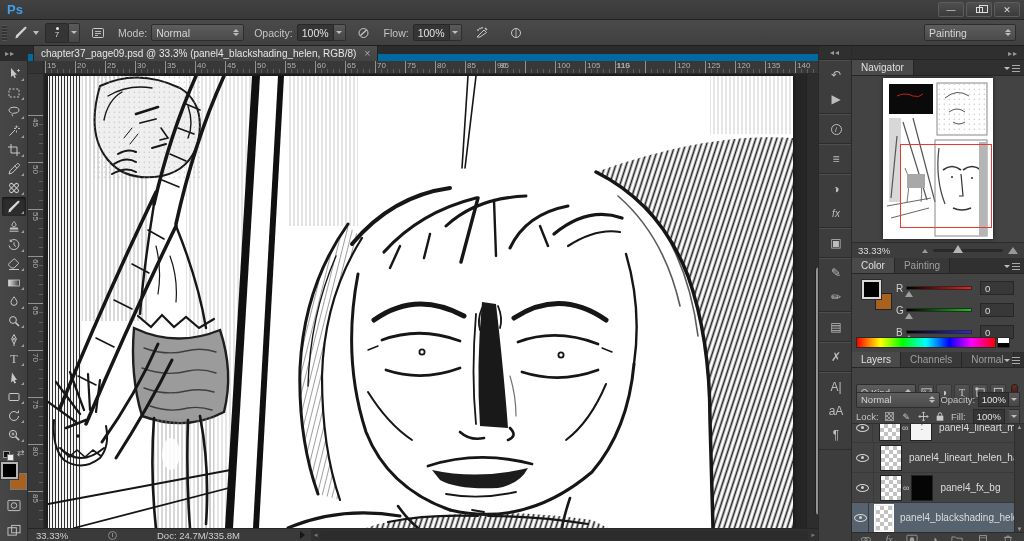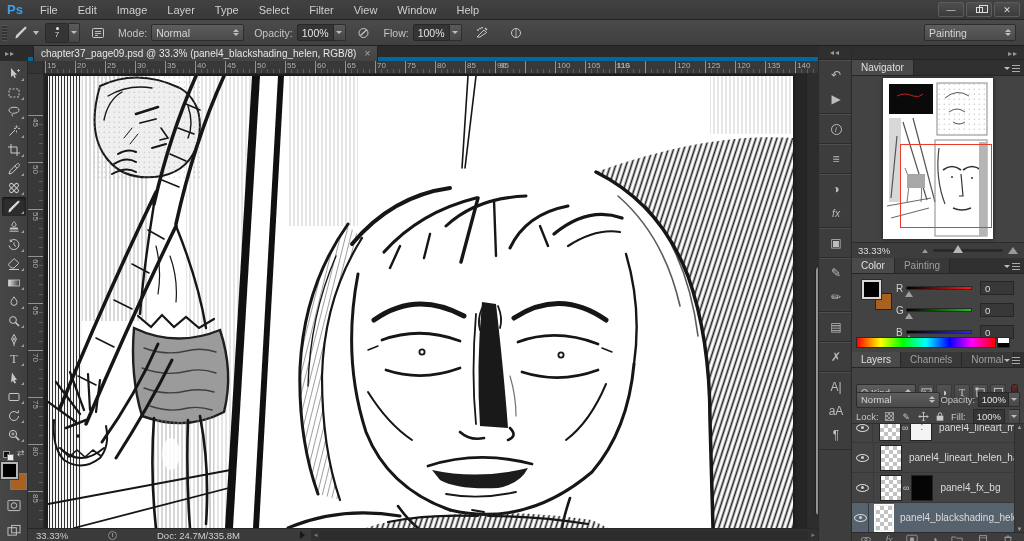--- a/index.html
+++ b/index.html
@@ -39,21 +39,21 @@
   .tri-up{width:0;height:0;border-left:3px solid transparent;border-right:3px solid transparent;border-bottom:3px solid #bdbdbd;}
   .tri-dn{width:0;height:0;border-left:3px solid transparent;border-right:3px solid transparent;border-top:3px solid #bdbdbd;}
   .valuebox{height:17px;background:#353535;border:1px solid #282828;border-radius:2px 0 0 2px;display:flex;
             align-items:center;justify-content:center;color:#e2e2e2;font-size:10.5px;padding:0 4px;min-width:34px;}
   .vb-dd{width:12px;height:17px;background:linear-gradient(#5a5a5a,#474747);border:1px solid #2e2e2e;border-left:none;
          border-radius:0 2px 2px 0;display:flex;align-items:center;justify-content:center;}
   .air-icon svg{display:block;}
   #workspace-select{position:absolute;right:8px;top:4px;width:92px;}
 
   
-  #tabbar{left:28px;top:46px;width:790px;height:15px;background:#2b2b2b;border-bottom:4px solid #0369a1;display:flex;}
+  #tabbar{left:28px;top:46px;width:790px;height:15px;background:#2b2b2b;border-bottom:7px solid #0369a1;display:flex;}
   #doc-tab{height:15px;background:linear-gradient(#4d4d4d,#434343);border-right:1px solid #222;border-left:1px solid #222;
            display:flex;align-items:center;padding:0 7px;color:#e6e6e6;font-size:10px;margin-left:5px;}
   #doc-tab .close{margin-left:8px;color:#aaa;font-size:10px;}
   #tools-header{left:0;top:46px;width:28px;height:15px;background:#2b2b2b;color:#9a9a9a;font-size:8px;
                 display:flex;align-items:center;padding-left:5px;letter-spacing:1px;}
 
   
   #toolbar{left:0;top:61px;width:28px;height:480px;background:linear-gradient(90deg,#474747,#3f3f3f);
            border-right:1px solid #2a2a2a;display:flex;flex-direction:column;align-items:center;padding-top:3px;}
   .tool{width:24px;height:19px;display:flex;align-items:center;justify-content:center;position:relative;border-radius:2px;}
@@ -194,32 +194,20 @@
 
   .fx-text{font-style:italic;font-size:10px;font-family:"Liberation Serif",serif;}
 </style>
 </head>
 <body>
 
 <div id="app">
 
   <div id="menubar" class="abs">
     <div id="ps-logo">Ps</div>
-    <div id="menu-items" style="display:flex;">
-        <div class="menu-item">File</div>
-        <div class="menu-item">Edit</div>
-        <div class="menu-item">Image</div>
-        <div class="menu-item">Layer</div>
-        <div class="menu-item">Type</div>
-        <div class="menu-item">Select</div>
-        <div class="menu-item">Filter</div>
-        <div class="menu-item">View</div>
-        <div class="menu-item">Window</div>
-        <div class="menu-item">Help</div>
-      </div>
     <div id="win-controls">
       <div class="win-btn">—</div>
       <div class="win-btn">
           <span class="restore-glyph"></span>
         </div>
       <div class="win-btn">✕</div>
     </div>
   </div>
 
   <div id="optionsbar" class="abs">

